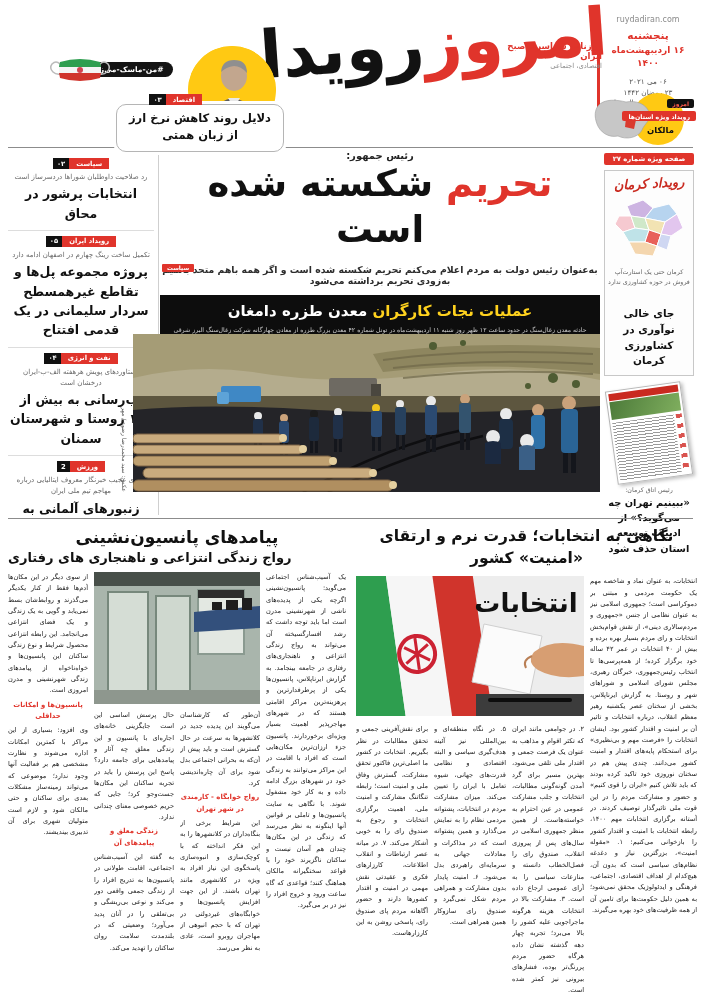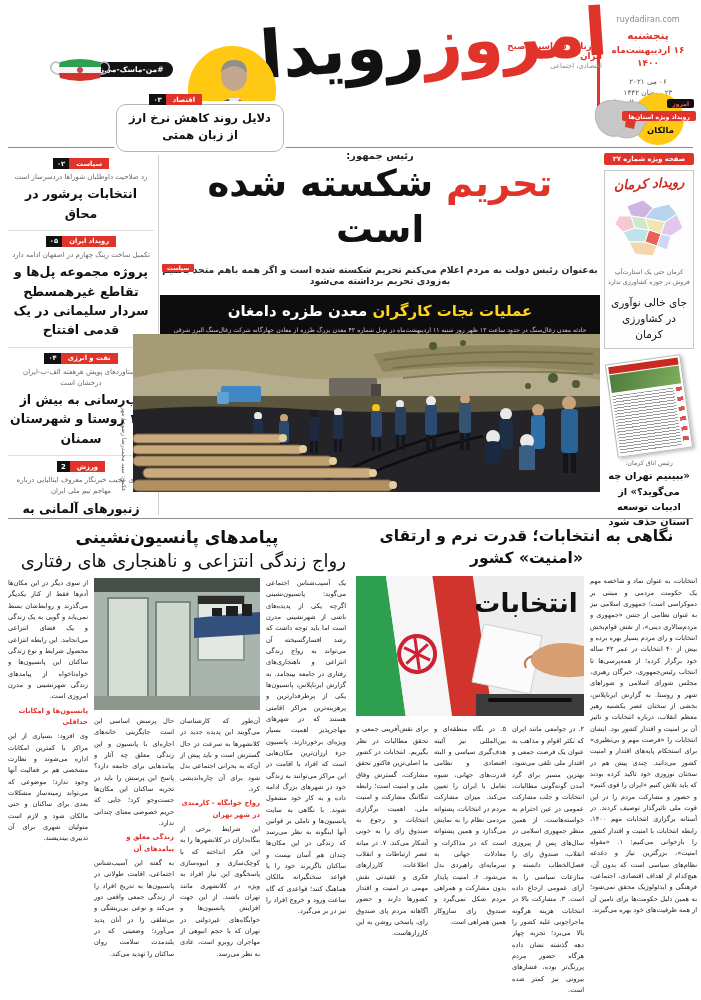--- a/index.html
+++ b/index.html
@@ -65,47 +65,47 @@
   .minephoto{position:absolute;top:334px;left:133px;width:467px;height:158px;overflow:hidden;}
   .credit{position:absolute;top:352px;left:121px;height:140px;writing-mode:vertical-rl;
           font-size:6px;color:#555;letter-spacing:0.5px;}
   
   .rcol{position:absolute;top:153px;left:604px;width:90px;}
   .rstrip{background:#e0342b;color:#fff;font-size:6.8px;font-weight:bold;text-align:center;
           padding:2px 0;border-radius:2px;}
   .rbox{border:1px solid #c8c8c8;margin-top:5px;padding:5px 3px 6px;background:#fdfdfd;text-align:center;}
   .rlogo{color:#c92a20;font-weight:bold;font-style:italic;font-size:13px;transform:rotate(-3deg);}
   .rkick{font-size:6.3px;color:#666;line-height:1.6;margin-top:3px;}
-  .rtitle{font-size:10.5px;font-weight:normal;line-height:1.5;margin-top:8px;}
+  .rtitle{font-size:10.5px;font-weight:bold;line-height:1.5;margin-top:19px;}
   .thumb{width:74px;height:92px;margin:10px auto 2px;transform:rotate(-8deg);background:#fff;
          border:1px solid #b5b5b5;box-shadow:2px 2px 4px rgba(0,0,0,.25);overflow:hidden;position:relative;}
   .thumb .th-head{height:7px;background:#c92a20;margin:2px 2px 1px;}
   .thumb .th-img{height:18px;background:linear-gradient(120deg,#4d7b3a,#7fae5e);margin:1px 2px;}
   .thumb .th-lines{position:absolute;top:31px;left:2px;right:10px;bottom:2px;
      background:repeating-linear-gradient(#9a9a9a 0 1px,#fff 1px 3px);}
   .thumb .th-dots{position:absolute;top:31px;right:2px;width:6px;bottom:2px;
      background:repeating-linear-gradient(#d9534f 0 4px,#fff 4px 10px);}
   .rkick2{font-size:6.3px;color:#666;text-align:center;margin-top:6px;}
   .rtitle2{font-size:9.8px;font-weight:bold;text-align:center;line-height:1.55;margin-top:2px;}
   .hdiv2{position:absolute;top:518px;left:8px;width:685px;height:1px;background:#8c8c8c;}
   
   .article{position:absolute;top:526px;height:468px;overflow:hidden;}
   .pension{left:8px;width:338px;}
   .election{left:356px;width:341px;}
   .atitle{text-align:center;font-weight:bold;font-size:17px;line-height:1.35;}
-  .asub{text-align:right;font-weight:normal;font-size:18px;margin-top:1px;}
+  .asub{text-align:left;font-weight:bold;font-size:13px;margin-top:1px;}
   .etitle{text-align:center;font-weight:bold;font-size:15.5px;line-height:1.4;}
   .body{position:relative;display:flex;direction:rtl;gap:6px;margin-top:7px;}
   .col{font-size:6.6px;line-height:1.72;text-align:justify;color:#1a1a1a;overflow:hidden;}
   .pension .col{width:80px;height:408px;}
   .pension .pad{padding-top:138px;height:270px;}
   .election .col{width:72px;height:420px;}
   .election .c1{width:107px;}
   .election .pad{padding-top:148px;height:272px;}
-  .subhead{display:block;color:#e0342b;font-weight:bold;font-size:6.9px;margin:3px 0 2px;text-align:right;}
+  .subhead{display:block;color:#e0342b;font-weight:bold;font-size:6.9px;margin:3px 0 2px;text-align:center;}
   .pphoto{position:absolute;right:86px;top:0;width:166px;height:132px;}
   .ephoto{position:absolute;left:0;top:0;width:228px;height:140px;}
 </style>
 </head>
 <body>
 
 <div class="page">
 
   <div class="info">
     <div class="site">ruydadiran.com</div>

